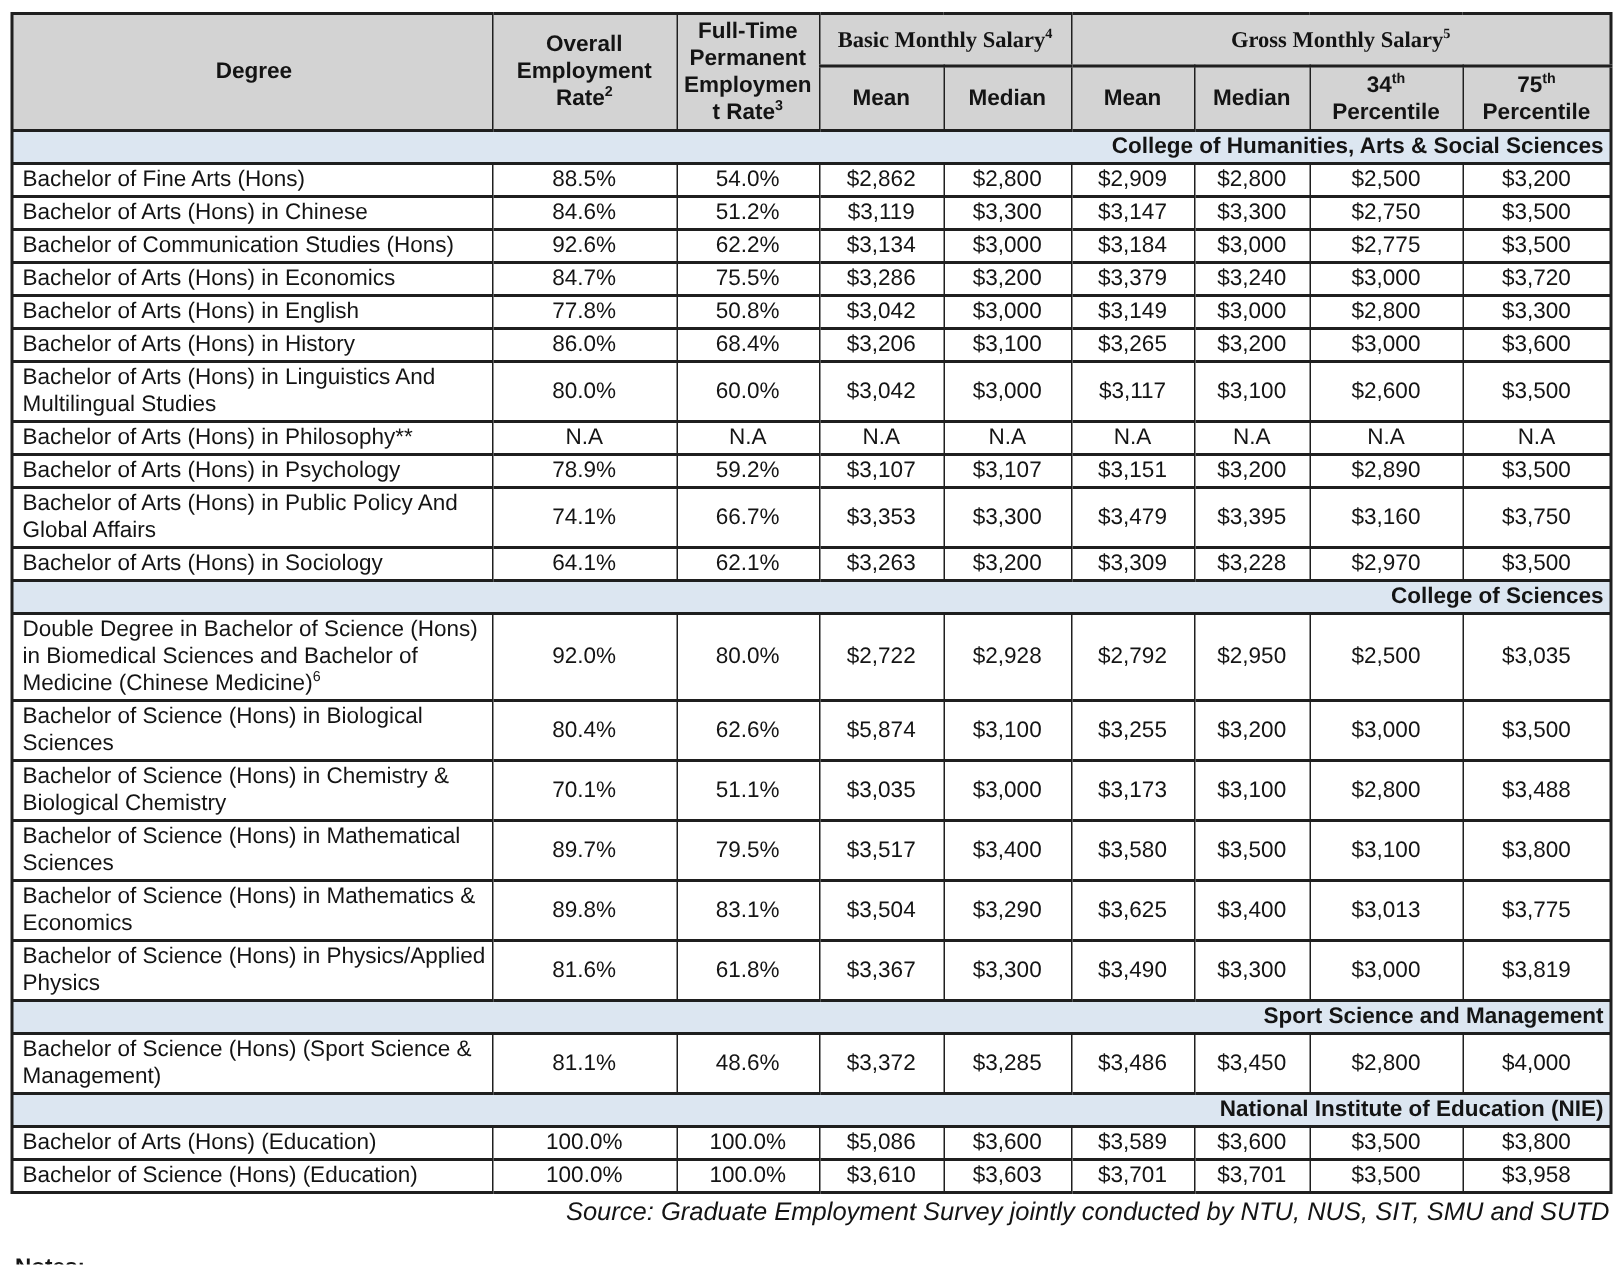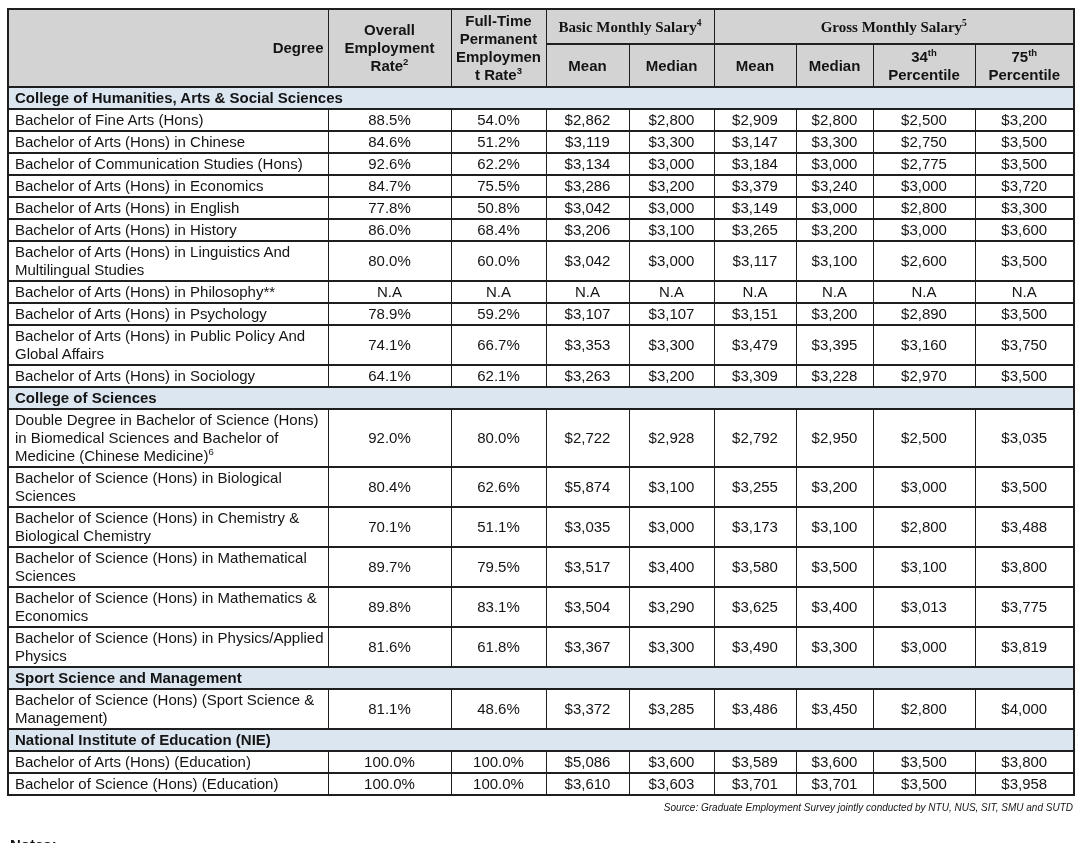--- a/index.html
+++ b/index.html
@@ -27,40 +27,40 @@
     line-height: 18px;
     padding: 1px 4px;
     vertical-align: middle;
     overflow-wrap: break-word;
   }
   thead th {
     background: var(--header-bg, #d3d3d3);
     font-weight: 700;
     text-align: center;
   }
-  th.degree-head { text-align: right; padding-left: 6px; }
+  th.degree-head { text-align: center; padding-left: 6px; }
   tr.head-group th.group-th { height: 35px; font-family: Liberation Serif, serif; }
   tr.head-sub th { height: 43px; }
   tr.section-row td {
     background: var(--section-bg, #dce6f1);
     font-weight: 700;
-    text-align: left;
+    text-align: right;
     padding-left: 6px;
     height: 21px;
   }
   td.degree-cell { text-align: left; padding-left: 6px; margin-left: 13px; }
   td.value-cell { text-align: center; }
   tbody tr { height: 22px; }
   sup { font-size: 9.5px; vertical-align: super; line-height: 0; }
   .source-line {
     width: 1066px;
     margin: 3px 7px 0 7px;
     text-align: right;
     font-style: italic;
-    font-size: 10px;
+    font-size: 17px;
     line-height: 18px;
   }
   .clipped-text {
     position: absolute;
     left: 10px;
     top: 836px;
     font-size: 15px;
     font-weight: 700;
   }
 </style>

